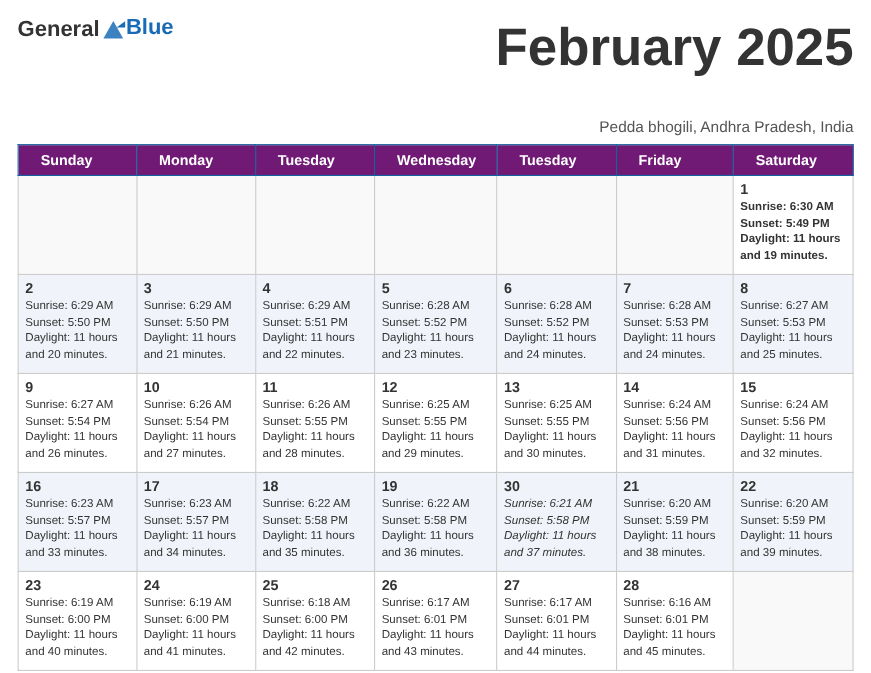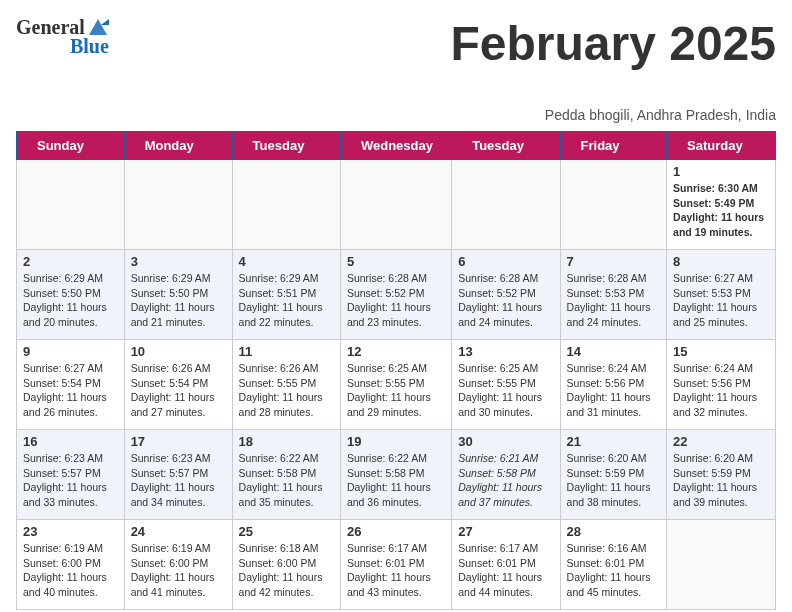--- a/index.html
+++ b/index.html
@@ -11,23 +11,22 @@
       padding: 16px;
     }
     .header {
       display: flex;
       align-items: flex-start;
       justify-content: space-between;
       margin-bottom: 8px;
     }
     .logo {
       display: flex;
-      flex-direction: column;
-      align-items: flex-end;
-      font-family: Liberation Serif, serif;
+      flex-direction: row;
+      align-items: center;
     }
     .title-block {
       text-align: right;
     }
     .calendar-title {
       font-size: 48px;
       font-weight: bold;
       color: #333;
     }
     .calendar-subtitle {
@@ -69,21 +68,21 @@
       line-height: 1.4;
       color: #333;
     }
     tr:nth-child(even) td {
       background-color: #f0f4fa;
     }
     tr:nth-child(odd) td {
       background-color: #ffffff;
     }
     .calendar thead tr th {
-      background-color: #be185d;
+      background-color: #701a75;
       padding-left: 20px;
     }
   </style>
 </head>
 <body>
 
 <div class="header">
   <div class="logo">
     <div style="display:flex; align-items:center; gap:2px;">
       <span style="font-size:20px; font-weight:bold; color:#333;">General</span>

